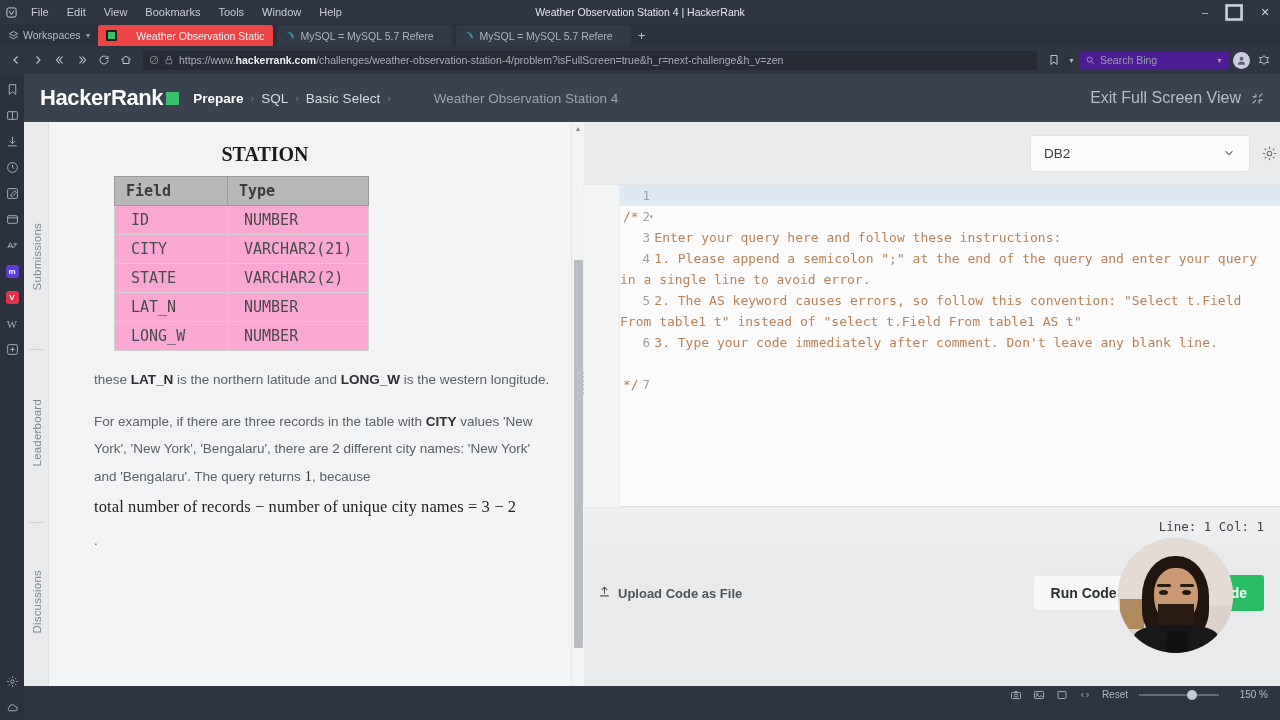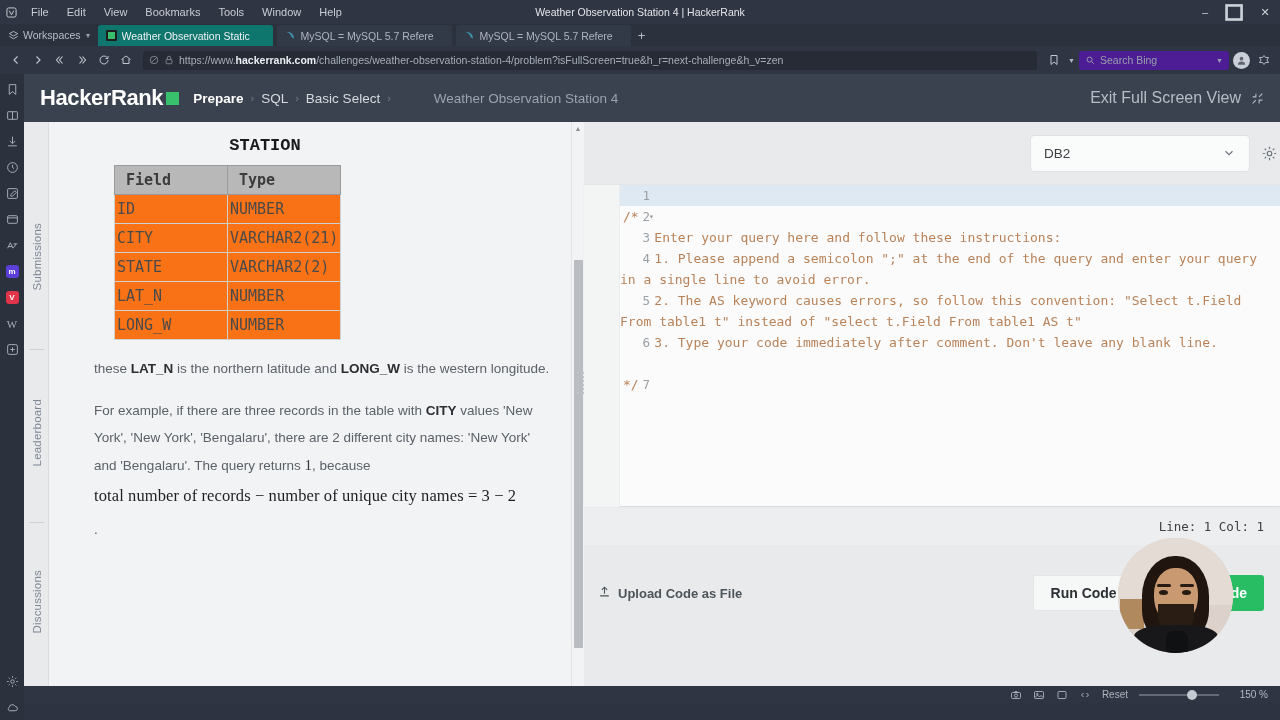--- a/index.html
+++ b/index.html
@@ -38,21 +38,21 @@
     display: flex; align-items: center; gap: 4px; height: 22px; padding: 0 6px 0 8px;
     color: #b9bec8; font-size: 10.5px;
   }
   .ws-ico svg { width: 11px; height: 11px; display: block; }
   .caret-sm { font-size: 7px; color: #9aa0ab; }
   .tab {
     height: 21px; display: flex; align-items: center; gap: 5px; padding: 0 8px;
     font-size: 10.5px; color: #cdd2da; min-width: 0; max-width: 178px;
     border-radius: 3px 3px 0 0; overflow: hidden; white-space: nowrap;
   }
-  .tab.active { background: #0f766e; color: #eef0f4; }
+  .tab.active { background: #ef4444; color: #eef0f4; justify-content: space-between; }
   .tab.inactive { background: #333a47; color: #aeb4c0; }
   .tab-fav { width: 11px; height: 11px; flex: 0 0 11px; border-radius: 1px; display:block; }
   .fav-hr { background: #1e1e1e; display:flex; align-items:center; justify-content:center; }
   .fav-hr i { display:block; width:7px; height:7px; background:#39c06c; }
   .tab-title { overflow: hidden; text-overflow: clip; }
   .newtab { width: 22px; height: 21px; display: flex; align-items: center; justify-content: center;
     color: #b9bec8; font-size: 13px; }
 
   
   .addrbar {
@@ -122,30 +122,30 @@
   .vtab span {
     writing-mode: vertical-rl; transform: rotate(180deg);
     font-size: 11.5px; color: #7f8995; letter-spacing: 0.2px; white-space: nowrap;
   }
   .vtab-div { position: absolute; left: 5px; width: 15px; height: 1px; background: #cdd1d6; }
 
   
   .stmt-col { width: 535px; background: #f2f3f4; position: relative; overflow: hidden; }
   .stmt-inner { padding: 6px 28px 0 45px; }
   .station-title {
-    text-align: center; font-size: 17px; font-weight: 700; color: #1a1a1a;
-    margin: 8px 0 10px 0; padding-right: 120px; font-family: Liberation Mono, monospace;
+    text-align: center; font-size: 20px; font-weight: 700; color: #1a1a1a;
+    margin: 15px 0 10px 0; padding-right: 120px; font-family: Liberation Serif, serif;
   }
   table.schema { border-collapse: collapse; margin-left: 20px; font-family: "DejaVu Sans Mono", monospace; }
   table.schema th {
     background: #b8b8b8; color: #3c3c3c; font-size: 15px; font-weight: 700; text-align: left;
     padding: 5px 11px; border: 1px solid #9a9a9a;
   }
   table.schema td {
-    background: #f97316; color: #4a4a4a; font-size: 15px; padding: 5px 2px;
+    background: #f9a8d4; color: #4a4a4a; font-size: 15px; padding: 5px 16px;
     border: 1px solid #d0d0d0;
   }
   table.schema td:first-child { width: 113px; }
   .para { font-size: 13.5px; color: #5b6168; line-height: 1.95; margin-top: 16px; }
   .para b { color: #2b2f33; font-weight: 700; }
   .mathnum { font-family: "Liberation Serif", serif; font-size: 15px; color: #34383d; }
   .formula {
     font-family: "Liberation Serif", serif; font-size: 16.5px; color: #1d2023;
     margin-top: 6px; letter-spacing: 0.1px; white-space: nowrap;
   }

